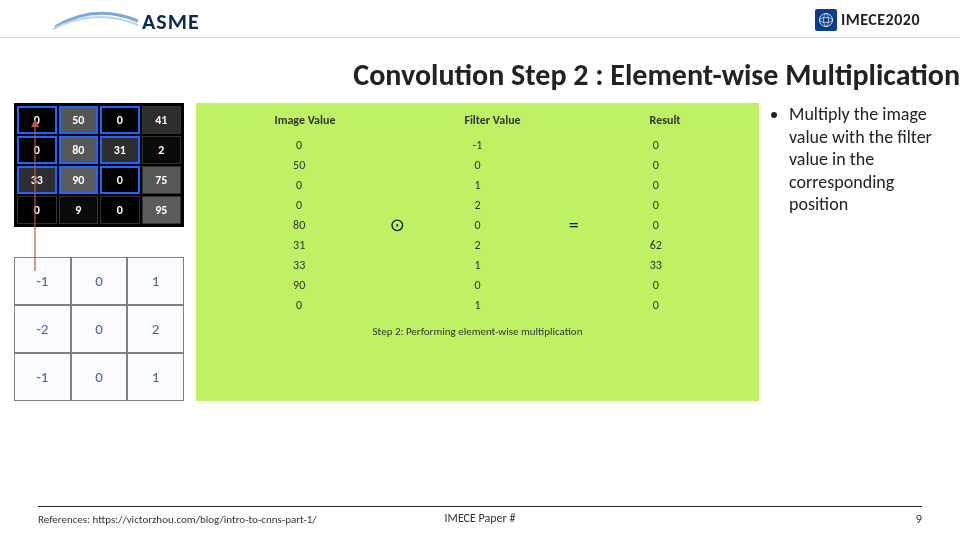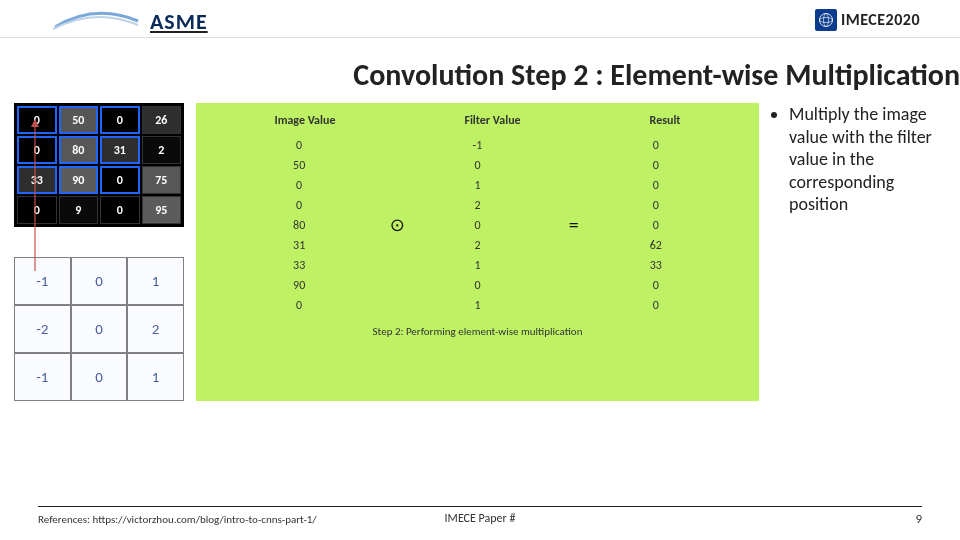--- a/index.html
+++ b/index.html
@@ -8,21 +8,21 @@
     font-family: Calibri, Arial, sans-serif;
     color: #222;
     position: relative;
     background: #fff;
   }
   .header {
     display: flex; justify-content: space-between; align-items: center;
     padding: 6px 40px 4px 50px;
     border-bottom: 1px solid #ddd;
   }
-  .asme-logo { display: flex; align-items: center; gap: 10px; text-decoration: underline; }
+  .asme-logo { display: flex; align-items: center; gap: 2px; }
   .asme-swoosh {
     width: 90px; height: 22px; position: relative; overflow: visible;
   }
   .asme-text {
     font-size: 22px; font-weight: 700; color: #0a2a5a; letter-spacing: 1px;
     position: relative; top: 2px;
   }
   .imece-group { display: flex; align-items: center; gap: 4px; justify-content: space-between; }
   .imece-icon {
     width: 22px; height: 22px; background: #0a3b8c; border-radius: 2px;
@@ -134,21 +134,21 @@
 
 <h1 class="title">Convolution Step 2 : Element-wise Multiplication</h1>
 
 <div class="content">
 
   <div class="left-col">
     <div class="image-grid">
       <div class="cell hl c0">0</div>
       <div class="cell hl c3">50</div>
       <div class="cell hl c0">0</div>
-      <div class="cell c2">26</div>
+      <div class="cell c2">41</div>
       <div class="cell hl c0">0</div>
       <div class="cell hl c4">80</div>
       <div class="cell hl c2">31</div>
       <div class="cell c1">2</div>
       <div class="cell hl c2">33</div>
       <div class="cell hl c5">90</div>
       <div class="cell hl c0">0</div>
       <div class="cell c4">75</div>
       <div class="cell c0">0</div>
       <div class="cell c1">9</div>

